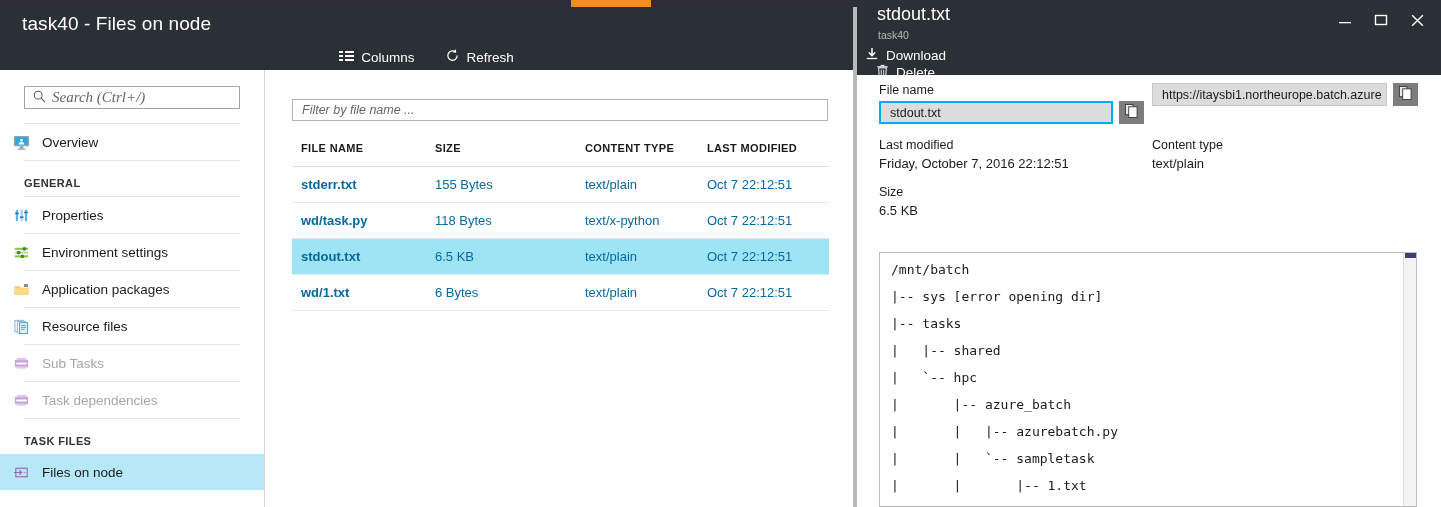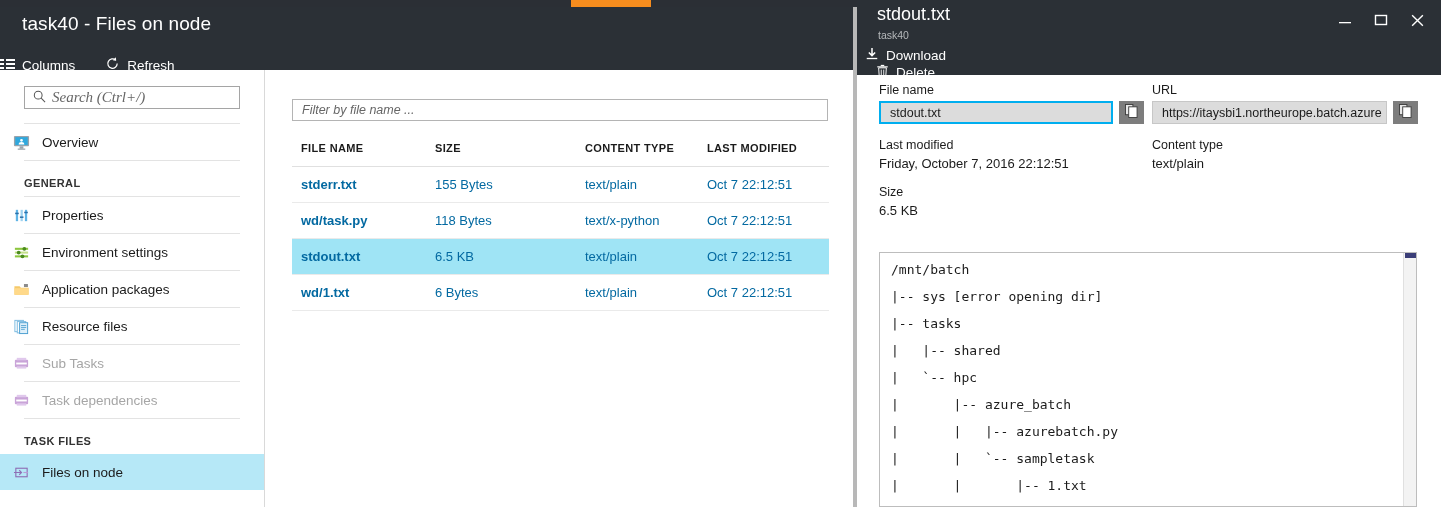--- a/index.html
+++ b/index.html
@@ -40,22 +40,22 @@
     display: flex; align-items: center; gap: 0px;
   }
   .win-btn {
     width: 36px; height: 30px;
     display: flex; align-items: center; justify-content: center;
     cursor: pointer;
   }
   .win-btn svg { display: block; }
 
   .blade-toolbar {
-    position: absolute; left: 0; top: 43px; width: 853px; height: 30px;
-    display: flex; align-items: center; gap: 30px;
+    position: absolute; left: 0; top: 35px; width: 853px; height: 30px;
+    display: flex; align-items: center; justify-content: center; gap: 30px;
   }
   .tb-item {
     display: flex; align-items: center; gap: 7px;
     color: #ffffff; font-size: 13.5px; cursor: pointer;
   }
 
   .blade-body {
     position: absolute; left: 0; top: 63px; width: 853px; height: 437px;
     background: #ffffff;
   }
@@ -504,21 +504,20 @@
                   <rect x="0.5" y="0.5" width="8" height="11" fill="#e8e8e8" stroke="#3d3d3d" stroke-width="1"></rect>
                   <rect x="4" y="3" width="9" height="11.5" fill="#ffffff" stroke="#3d3d3d" stroke-width="1"></rect>
                 </svg>
               </span>
             </div>
           </div>
         </div>
 
 
         <div class="prop-cell">
-          <div class="prop-label">URL</div>
           <div class="readonly-row">
             <div class="readonly-box">https://itaysbi1.northeurope.batch.azure</div>
             <div class="copy-btn">
               <span>
                 <svg width="13" height="14" viewBox="0 0 14 15">
                   <rect x="0.5" y="0.5" width="8" height="11" fill="#e8e8e8" stroke="#3d3d3d" stroke-width="1"></rect>
                   <rect x="4" y="3" width="9" height="11.5" fill="#ffffff" stroke="#3d3d3d" stroke-width="1"></rect>
                 </svg>
               </span>
             </div>

